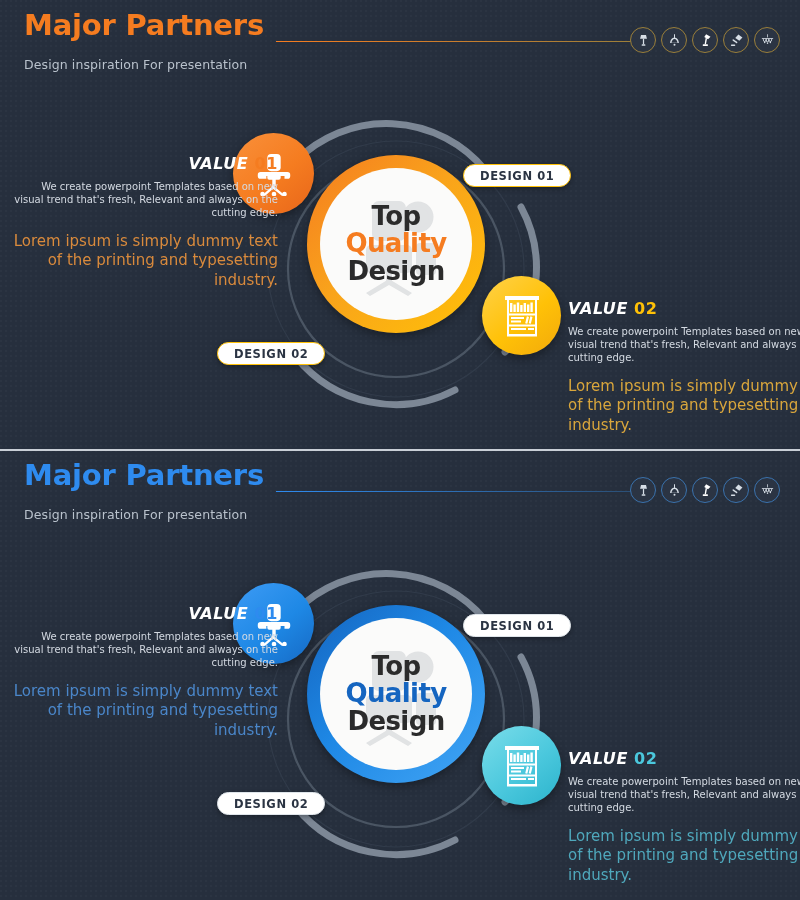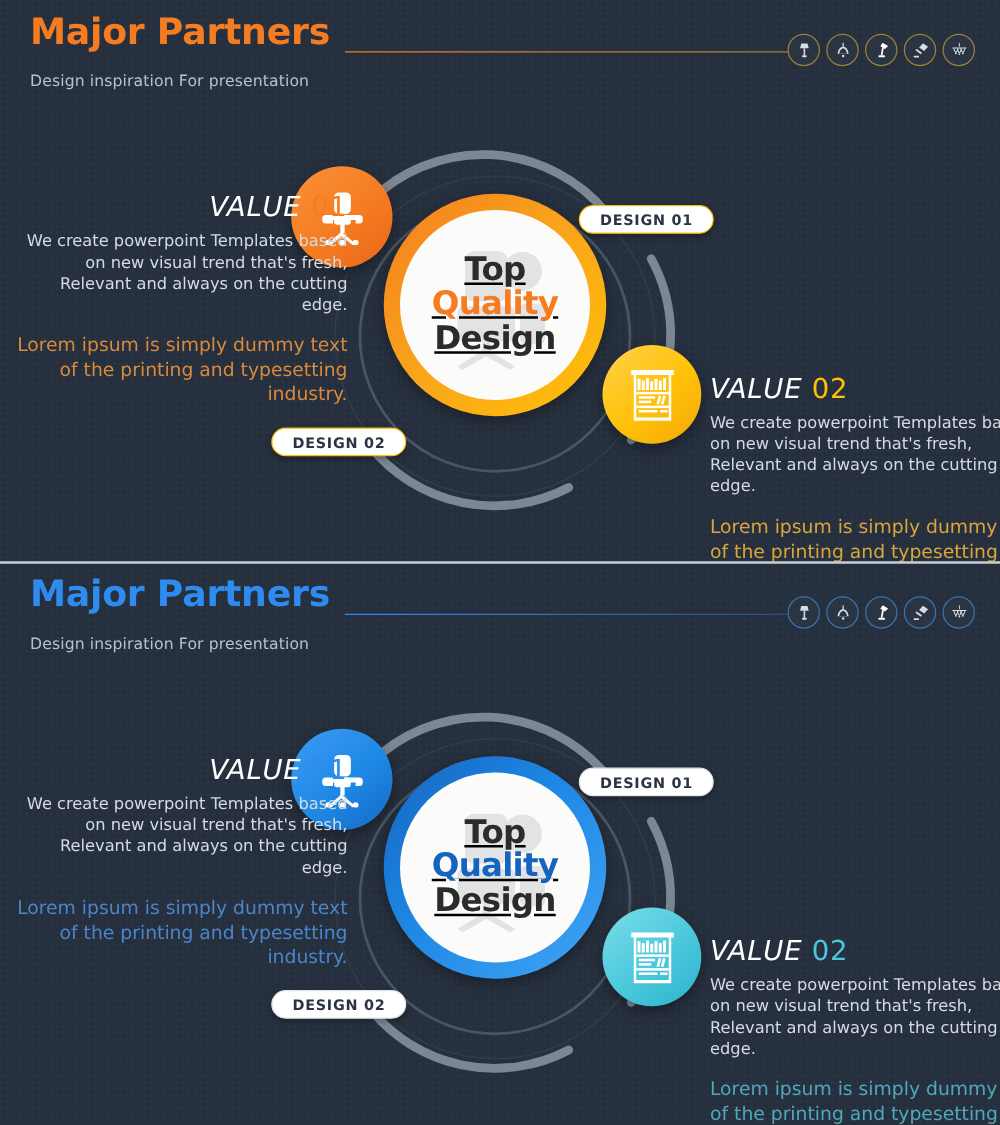--- a/index.html
+++ b/index.html
@@ -137,21 +137,20 @@
   }
   .center-inner {
     position: relative;
     width: 152px; height: 152px;
     border-radius: 50%;
     background: #fbfbfa;
     display: flex;
     flex-direction: column;
     justify-content: center;
     overflow: hidden;
-    text-decoration: underline;
   }
   .center-watermark {
     position: absolute;
     left: 50%; top: 52%;
     transform: translate(-50%,-50%);
     opacity: 0.16;
     pointer-events: none;
   }
   .center-watermark svg path,
   .center-watermark svg rect,
@@ -215,37 +214,37 @@
 
   .pill-1 { left: 308px; top: 48px; }
   .pill-2 { left: 62px;  top: 226px; }
 
   
   .value-block { position: absolute; width: 266px; }
   .vb-left  { left: 12px;  top: 155px; text-align: right; }
   .vb-right { left: 568px; top: 300px; text-align: left; }
 
   .value-head {
-    font-size: 22px;
-    font-weight: normal;
+    font-size: 16px;
+    font-weight: bold;
     letter-spacing: 0.6px;
     line-height: 1.1;
     color: #ffffff;
     white-space: nowrap;
     font-style: italic;
   }
   .value-head .num { font-style: normal; }
   .panel.top .vb-left  .value-head .num { color: #F57C20; }
   .panel.top .vb-right .value-head .num { color: #FFC107; }
   .panel.bottom .vb-left  .value-head .num { color: #2E8BEF; }
   .panel.bottom .vb-right .value-head .num { color: #4BC8DD; }
 
   .value-body {
     margin-top: 7px;
-    font-size: 13px;
+    font-size: 10px;
     line-height: 1.30;
     color: #d4dae2;
   }
   .value-note {
     margin-top: 13px;
     font-size: 15px;
     line-height: 1.32;
   }
   .panel.top .vb-left  .value-note { color: #D98A3C; }
   .panel.top .vb-right .value-note { color: #D9A63C; }

